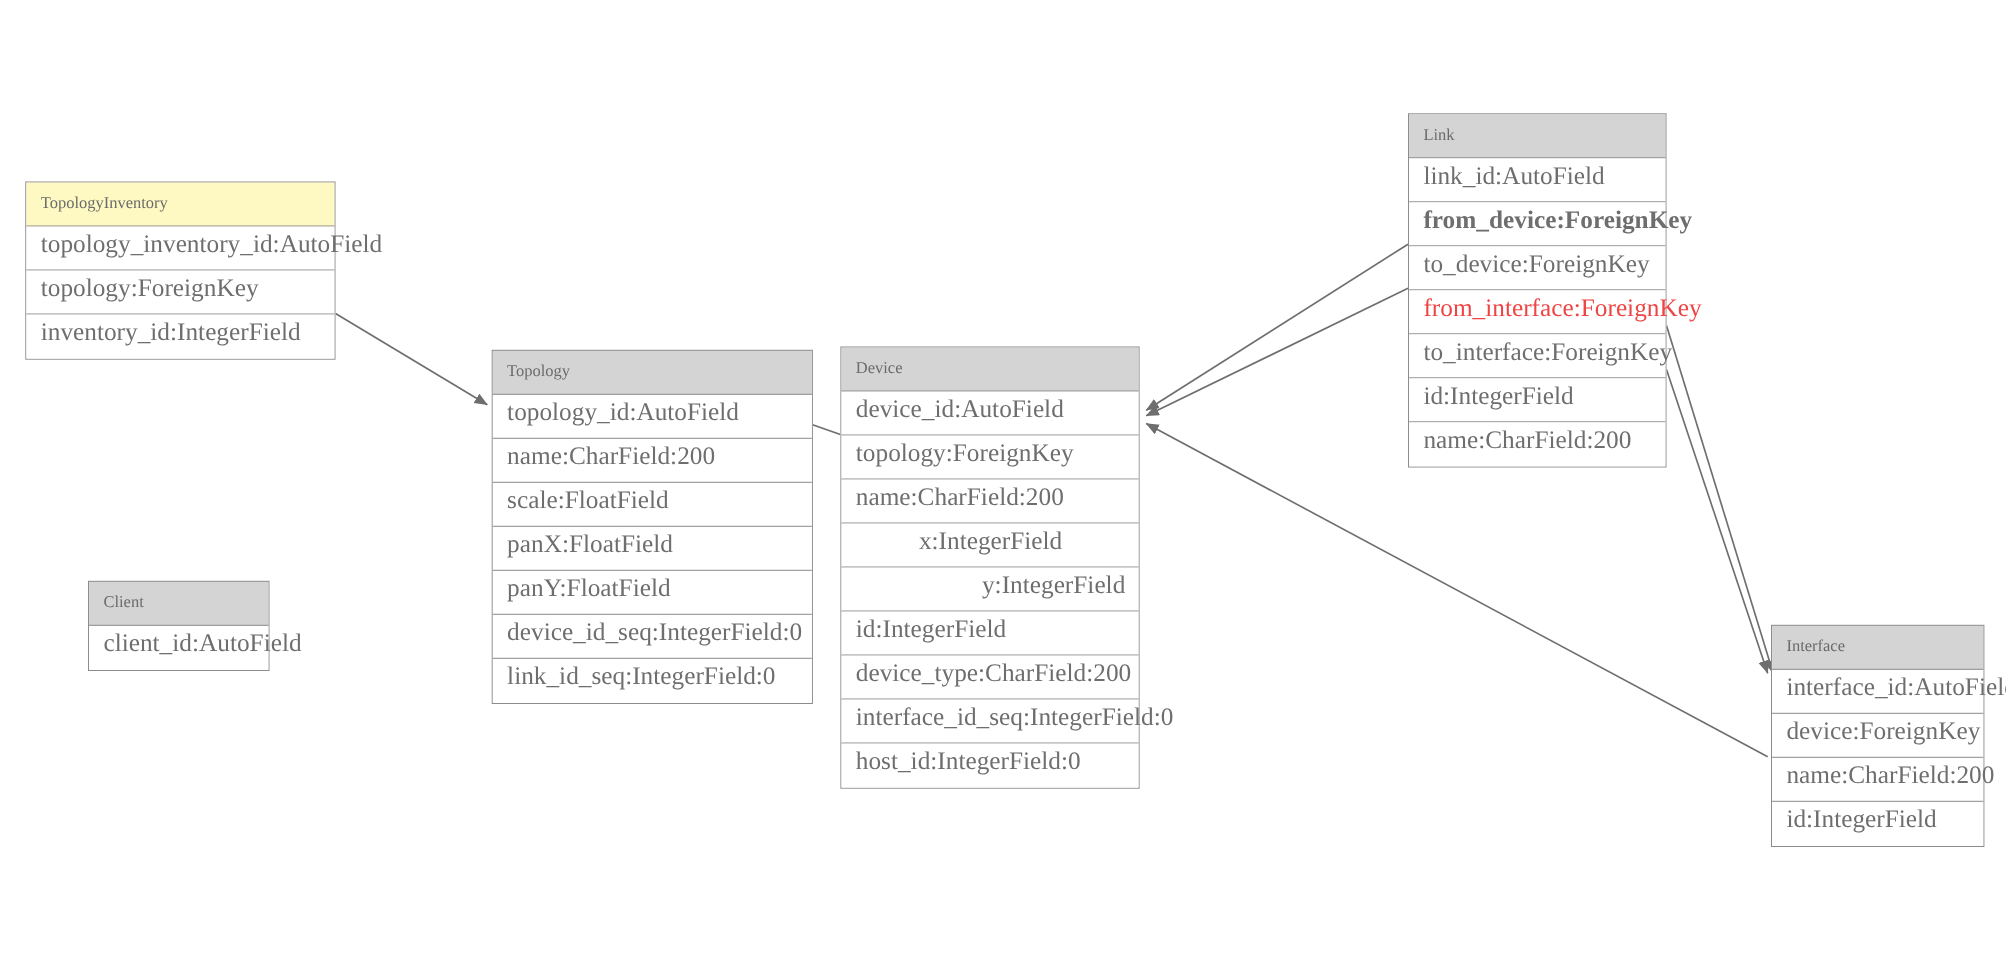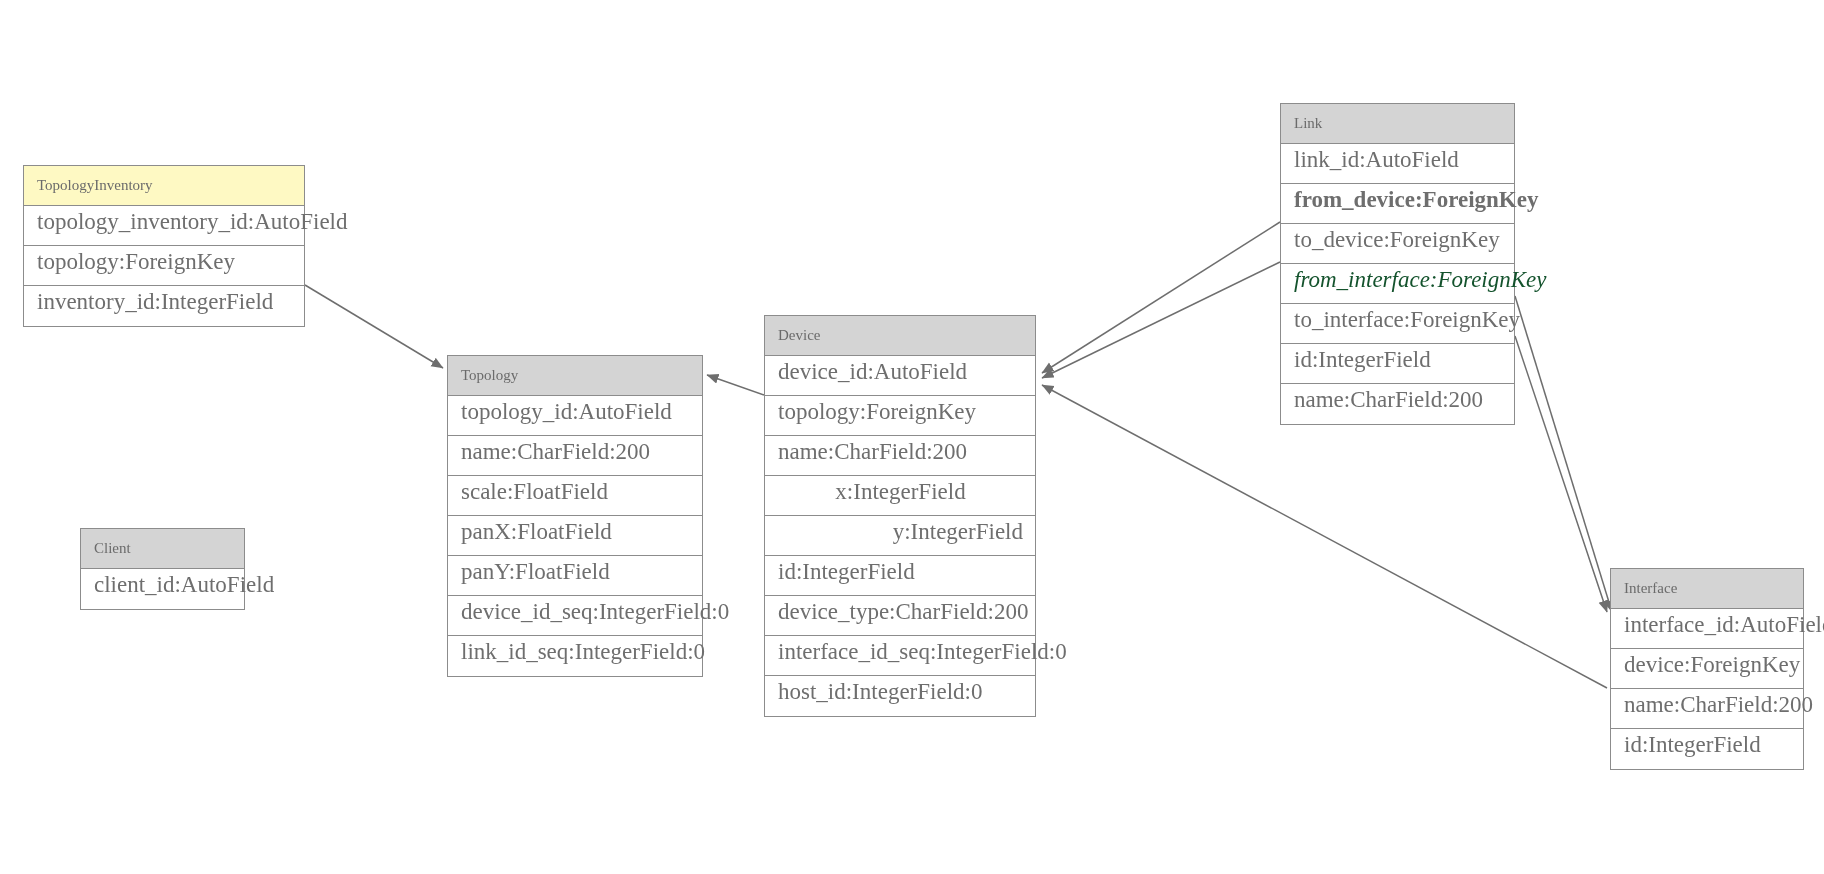--- a/index.html
+++ b/index.html
@@ -66,21 +66,21 @@
       </g>
   </svg>
 
   <div id="entities-layer">
       <div class="entity" style="left: 23px; top: 165px; width: 282px; border-color: rgb(140, 140, 140);">
         <div class="entity-header" style="background: #fef9c3;">TopologyInventory</div>
         <div class="entity-row" style="color: rgb(110, 110, 110);">topology_inventory_id:AutoField</div>
         <div class="entity-row" style="color: rgb(110, 110, 110);">topology:ForeignKey</div>
         <div class="entity-row" style="color: rgb(110, 110, 110);">inventory_id:IntegerField</div>
       </div>
-      <div class="entity" style="left: 447px; top: 318px; width: 256px; border-color: rgb(140, 140, 140); margin-top: 37px;">
+      <div class="entity" style="left: 447px; top: 318px; width: 292px; border-color: rgb(140, 140, 140);">
         <div class="entity-header" style="background: rgb(212, 212, 212);">Topology</div>
         <div class="entity-row" style="color: rgb(110, 110, 110);">topology_id:AutoField</div>
         <div class="entity-row" style="color: rgb(110, 110, 110);">name:CharField:200</div>
         <div class="entity-row" style="color: rgb(110, 110, 110);">scale:FloatField</div>
         <div class="entity-row" style="color: rgb(110, 110, 110);">panX:FloatField</div>
         <div class="entity-row" style="color: rgb(110, 110, 110);">panY:FloatField</div>
         <div class="entity-row" style="color: rgb(110, 110, 110);">device_id_seq:IntegerField:0</div>
         <div class="entity-row" style="color: rgb(110, 110, 110);">link_id_seq:IntegerField:0</div>
       </div>
       <div class="entity" style="left: 80px; top: 528px; width: 165px; border-color: rgb(140, 140, 140);">
@@ -97,21 +97,21 @@
         <div class="entity-row" style="color: rgb(110, 110, 110);">id:IntegerField</div>
         <div class="entity-row" style="color: rgb(110, 110, 110);">device_type:CharField:200</div>
         <div class="entity-row" style="color: rgb(110, 110, 110);">interface_id_seq:IntegerField:0</div>
         <div class="entity-row" style="color: rgb(110, 110, 110);">host_id:IntegerField:0</div>
       </div>
       <div class="entity" style="left: 1280px; top: 103px; width: 235px; border-color: rgb(140, 140, 140);">
         <div class="entity-header" style="background: rgb(212, 212, 212);">Link</div>
         <div class="entity-row" style="color: rgb(110, 110, 110);">link_id:AutoField</div>
         <div class="entity-row" style="color: rgb(110, 110, 110); font-weight: bold;">from_device:ForeignKey</div>
         <div class="entity-row" style="color: rgb(110, 110, 110);">to_device:ForeignKey</div>
-        <div class="entity-row" style="color: #14532d; font-style: italic;">from_interface:ForeignKey</div>
+        <div class="entity-row" style="color: #ef4444;">from_interface:ForeignKey</div>
         <div class="entity-row" style="color: rgb(110, 110, 110);">to_interface:ForeignKey</div>
         <div class="entity-row" style="color: rgb(110, 110, 110);">id:IntegerField</div>
         <div class="entity-row" style="color: rgb(110, 110, 110);">name:CharField:200</div>
       </div>
       <div class="entity" style="left: 1610px; top: 568px; width: 194px; border-color: rgb(140, 140, 140);">
         <div class="entity-header" style="background: rgb(212, 212, 212);">Interface</div>
         <div class="entity-row" style="color: rgb(110, 110, 110);">interface_id:AutoField</div>
         <div class="entity-row" style="color: rgb(110, 110, 110);">device:ForeignKey</div>
         <div class="entity-row" style="color: rgb(110, 110, 110);">name:CharField:200</div>
         <div class="entity-row" style="color: rgb(110, 110, 110);">id:IntegerField</div>

